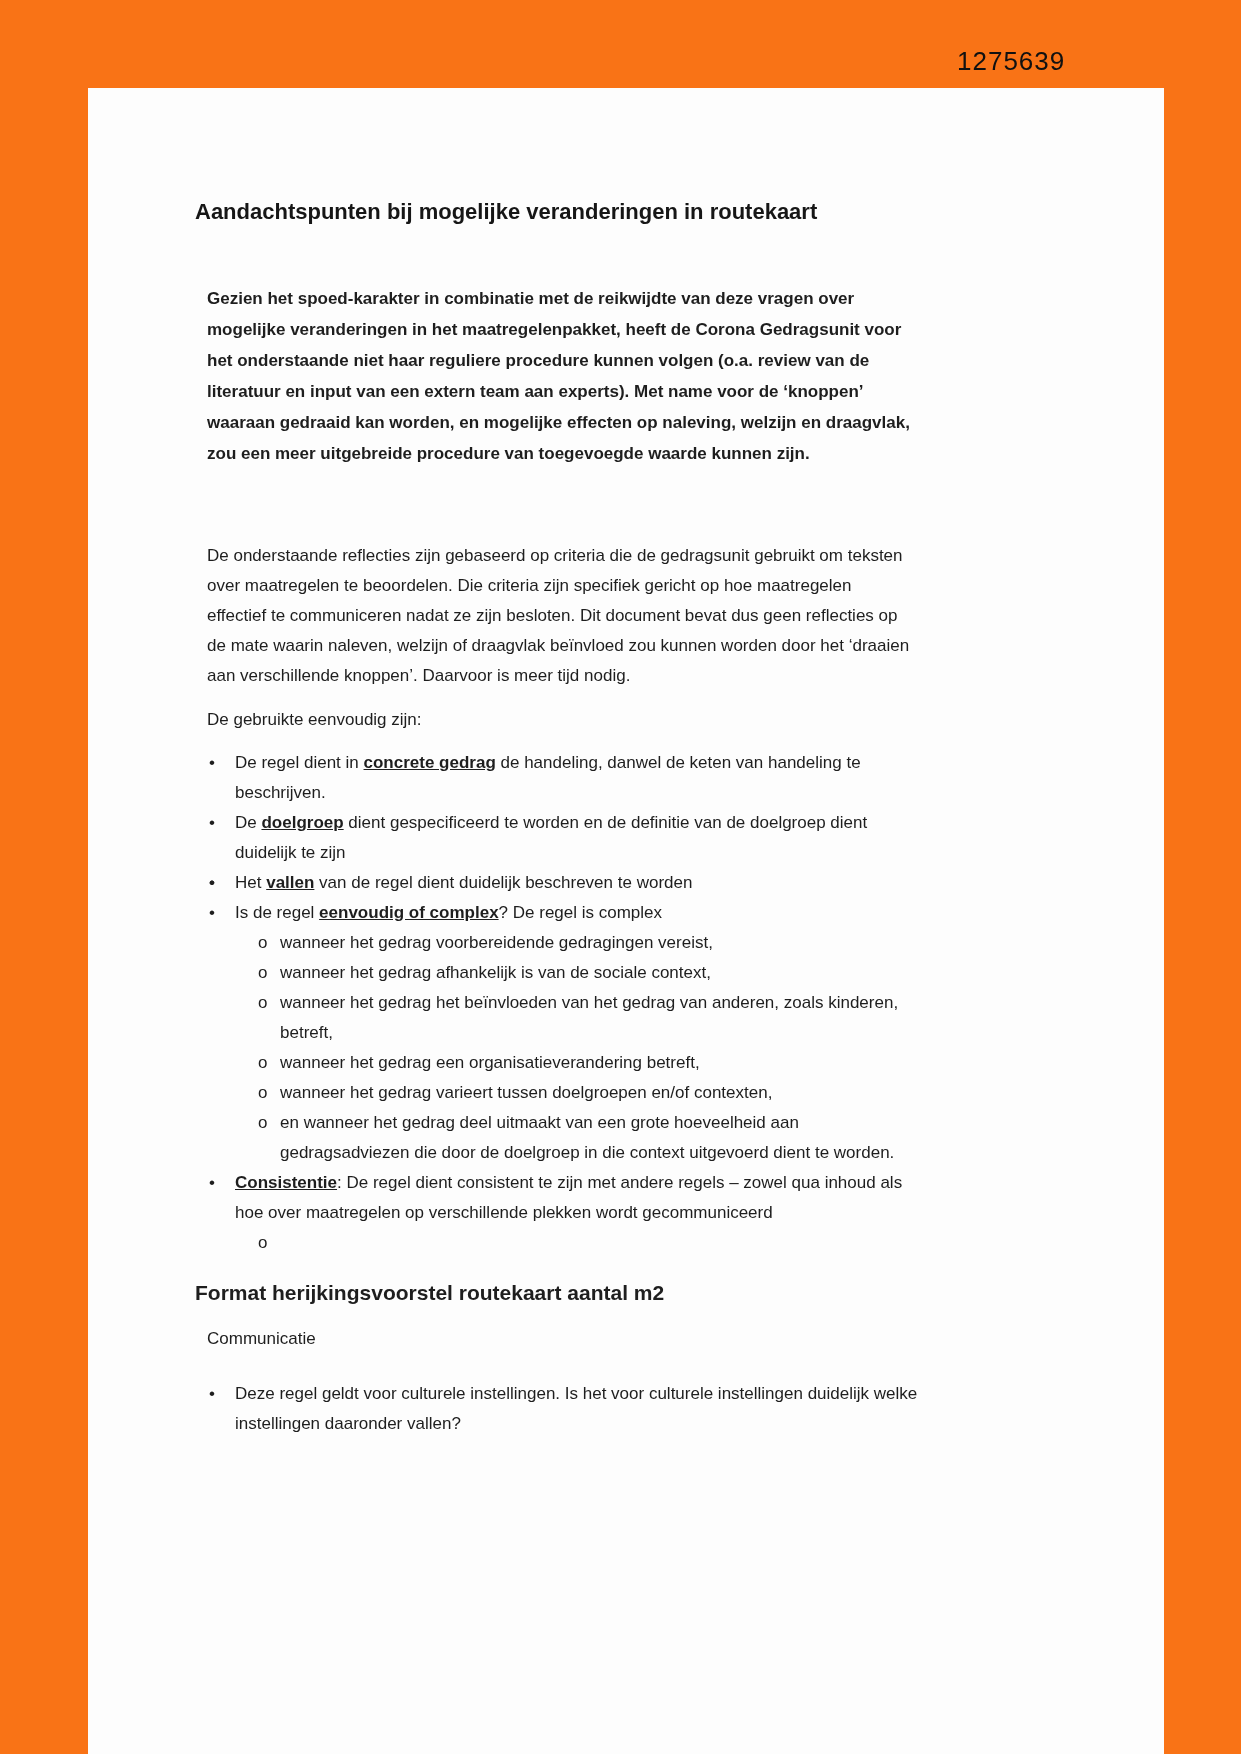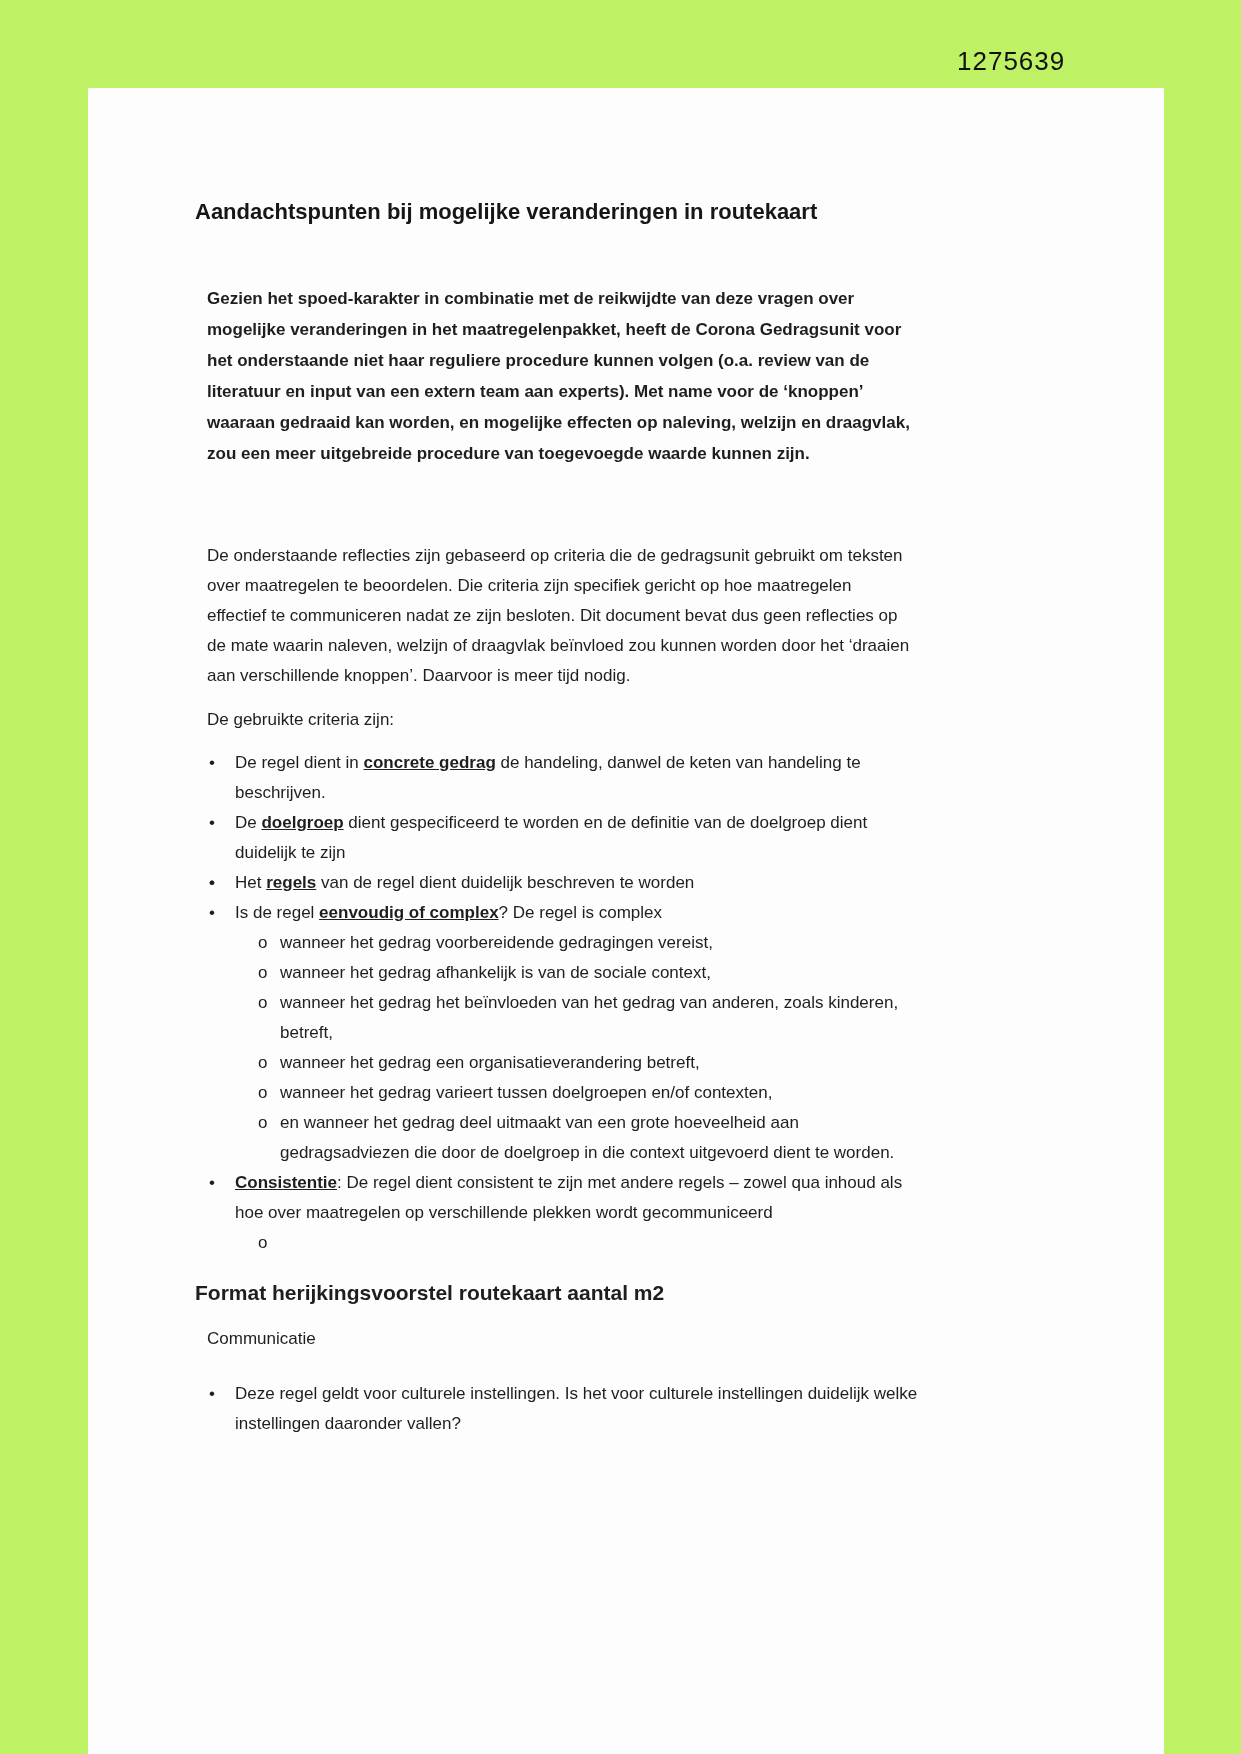--- a/index.html
+++ b/index.html
@@ -5,21 +5,21 @@
   html, body {
     margin: 0;
     padding: 0;
     background: #ffffff;
     font-family: "Liberation Sans", sans-serif;
   }
   .page {
     position: relative;
     width: 1241px;
     height: 1754px;
-    background: #bef264;
+    background: #f97316;
     overflow: hidden;
     color: #1e1e1e;
   }
   .scan-area {
     position: absolute;
     left: 88px;
     top: 88px;
     width: 1076px;
     height: 1666px;
     background: #fdfdfd;
@@ -102,27 +102,27 @@
 
   <div class="page-number">1275639</div>
 
   <div class="content">
     <h1 class="doc-title">Aandachtspunten bij mogelijke veranderingen in routekaart</h1>
 
     <p class="intro">Gezien het spoed-karakter in combinatie met de reikwijdte van deze vragen over mogelijke veranderingen in het maatregelenpakket, heeft de Corona Gedragsunit voor het onderstaande niet haar reguliere procedure kunnen volgen (o.a. review van de literatuur en input van een extern team aan experts). Met name voor de ‘knoppen’ waaraan gedraaid kan worden, en mogelijke effecten op naleving, welzijn en draagvlak, zou een meer uitgebreide procedure van toegevoegde waarde kunnen zijn.</p>
 
     <p class="reflections">De onderstaande reflecties zijn gebaseerd op criteria die de gedragsunit gebruikt om teksten over maatregelen te beoordelen. Die criteria zijn specifiek gericht op hoe maatregelen effectief te communiceren nadat ze zijn besloten. Dit document bevat dus geen reflecties op de mate waarin naleven, welzijn of draagvlak beïnvloed zou kunnen worden door het ‘draaien aan verschillende knoppen’. Daarvoor is meer tijd nodig.</p>
 
-    <p class="criteria-intro">De gebruikte criteria zijn:</p>
+    <p class="criteria-intro">De gebruikte eenvoudig zijn:</p>
 
     <div class="list" id="criteria-list">
         <div class="li1"><span class="marker">•</span><span>De regel dient in <span class="term">concrete gedrag</span> de handeling, danwel de keten van handeling te beschrijven.</span></div>
         <div class="li1"><span class="marker">•</span><span>De <span class="term">doelgroep</span> dient gespecificeerd te worden en de definitie van de doelgroep dient duidelijk te zijn</span></div>
         <div class="li1"><span class="marker">•</span></div>
-        <div class="li1"><span class="marker">•</span><span>Het <span class="term">regels</span> van de regel dient duidelijk beschreven te worden</span></div>
+        <div class="li1"><span class="marker">•</span><span>Het <span class="term">vallen</span> van de regel dient duidelijk beschreven te worden</span></div>
         <div class="li1"><span class="marker">•</span><span>Is de regel <span class="term">eenvoudig of complex</span>? De regel is complex</span></div>
         <div class="li2"><span class="marker">o</span><span>wanneer het gedrag voorbereidende gedragingen vereist,</span></div>
         <div class="li2"><span class="marker">o</span><span>wanneer het gedrag afhankelijk is van de sociale context,</span></div>
         <div class="li2"><span class="marker">o</span><span>wanneer het gedrag het beïnvloeden van het gedrag van anderen, zoals kinderen, betreft,</span></div>
         <div class="li2"><span class="marker">o</span><span>wanneer het gedrag een organisatieverandering betreft,</span></div>
         <div class="li2"><span class="marker">o</span><span>wanneer het gedrag varieert tussen doelgroepen en/of contexten,</span></div>
         <div class="li2"><span class="marker">o</span><span>en wanneer het gedrag deel uitmaakt van een grote hoeveelheid aan gedragsadviezen die door de doelgroep in die context uitgevoerd dient te worden.</span></div>
         <div class="li1"><span class="marker">•</span><span><span class="term">Consistentie</span>: De regel dient consistent te zijn met andere regels – zowel qua inhoud als hoe over maatregelen op verschillende plekken wordt gecommuniceerd</span></div>
         <div class="li2"><span class="marker">o</span></div>
       </div>

